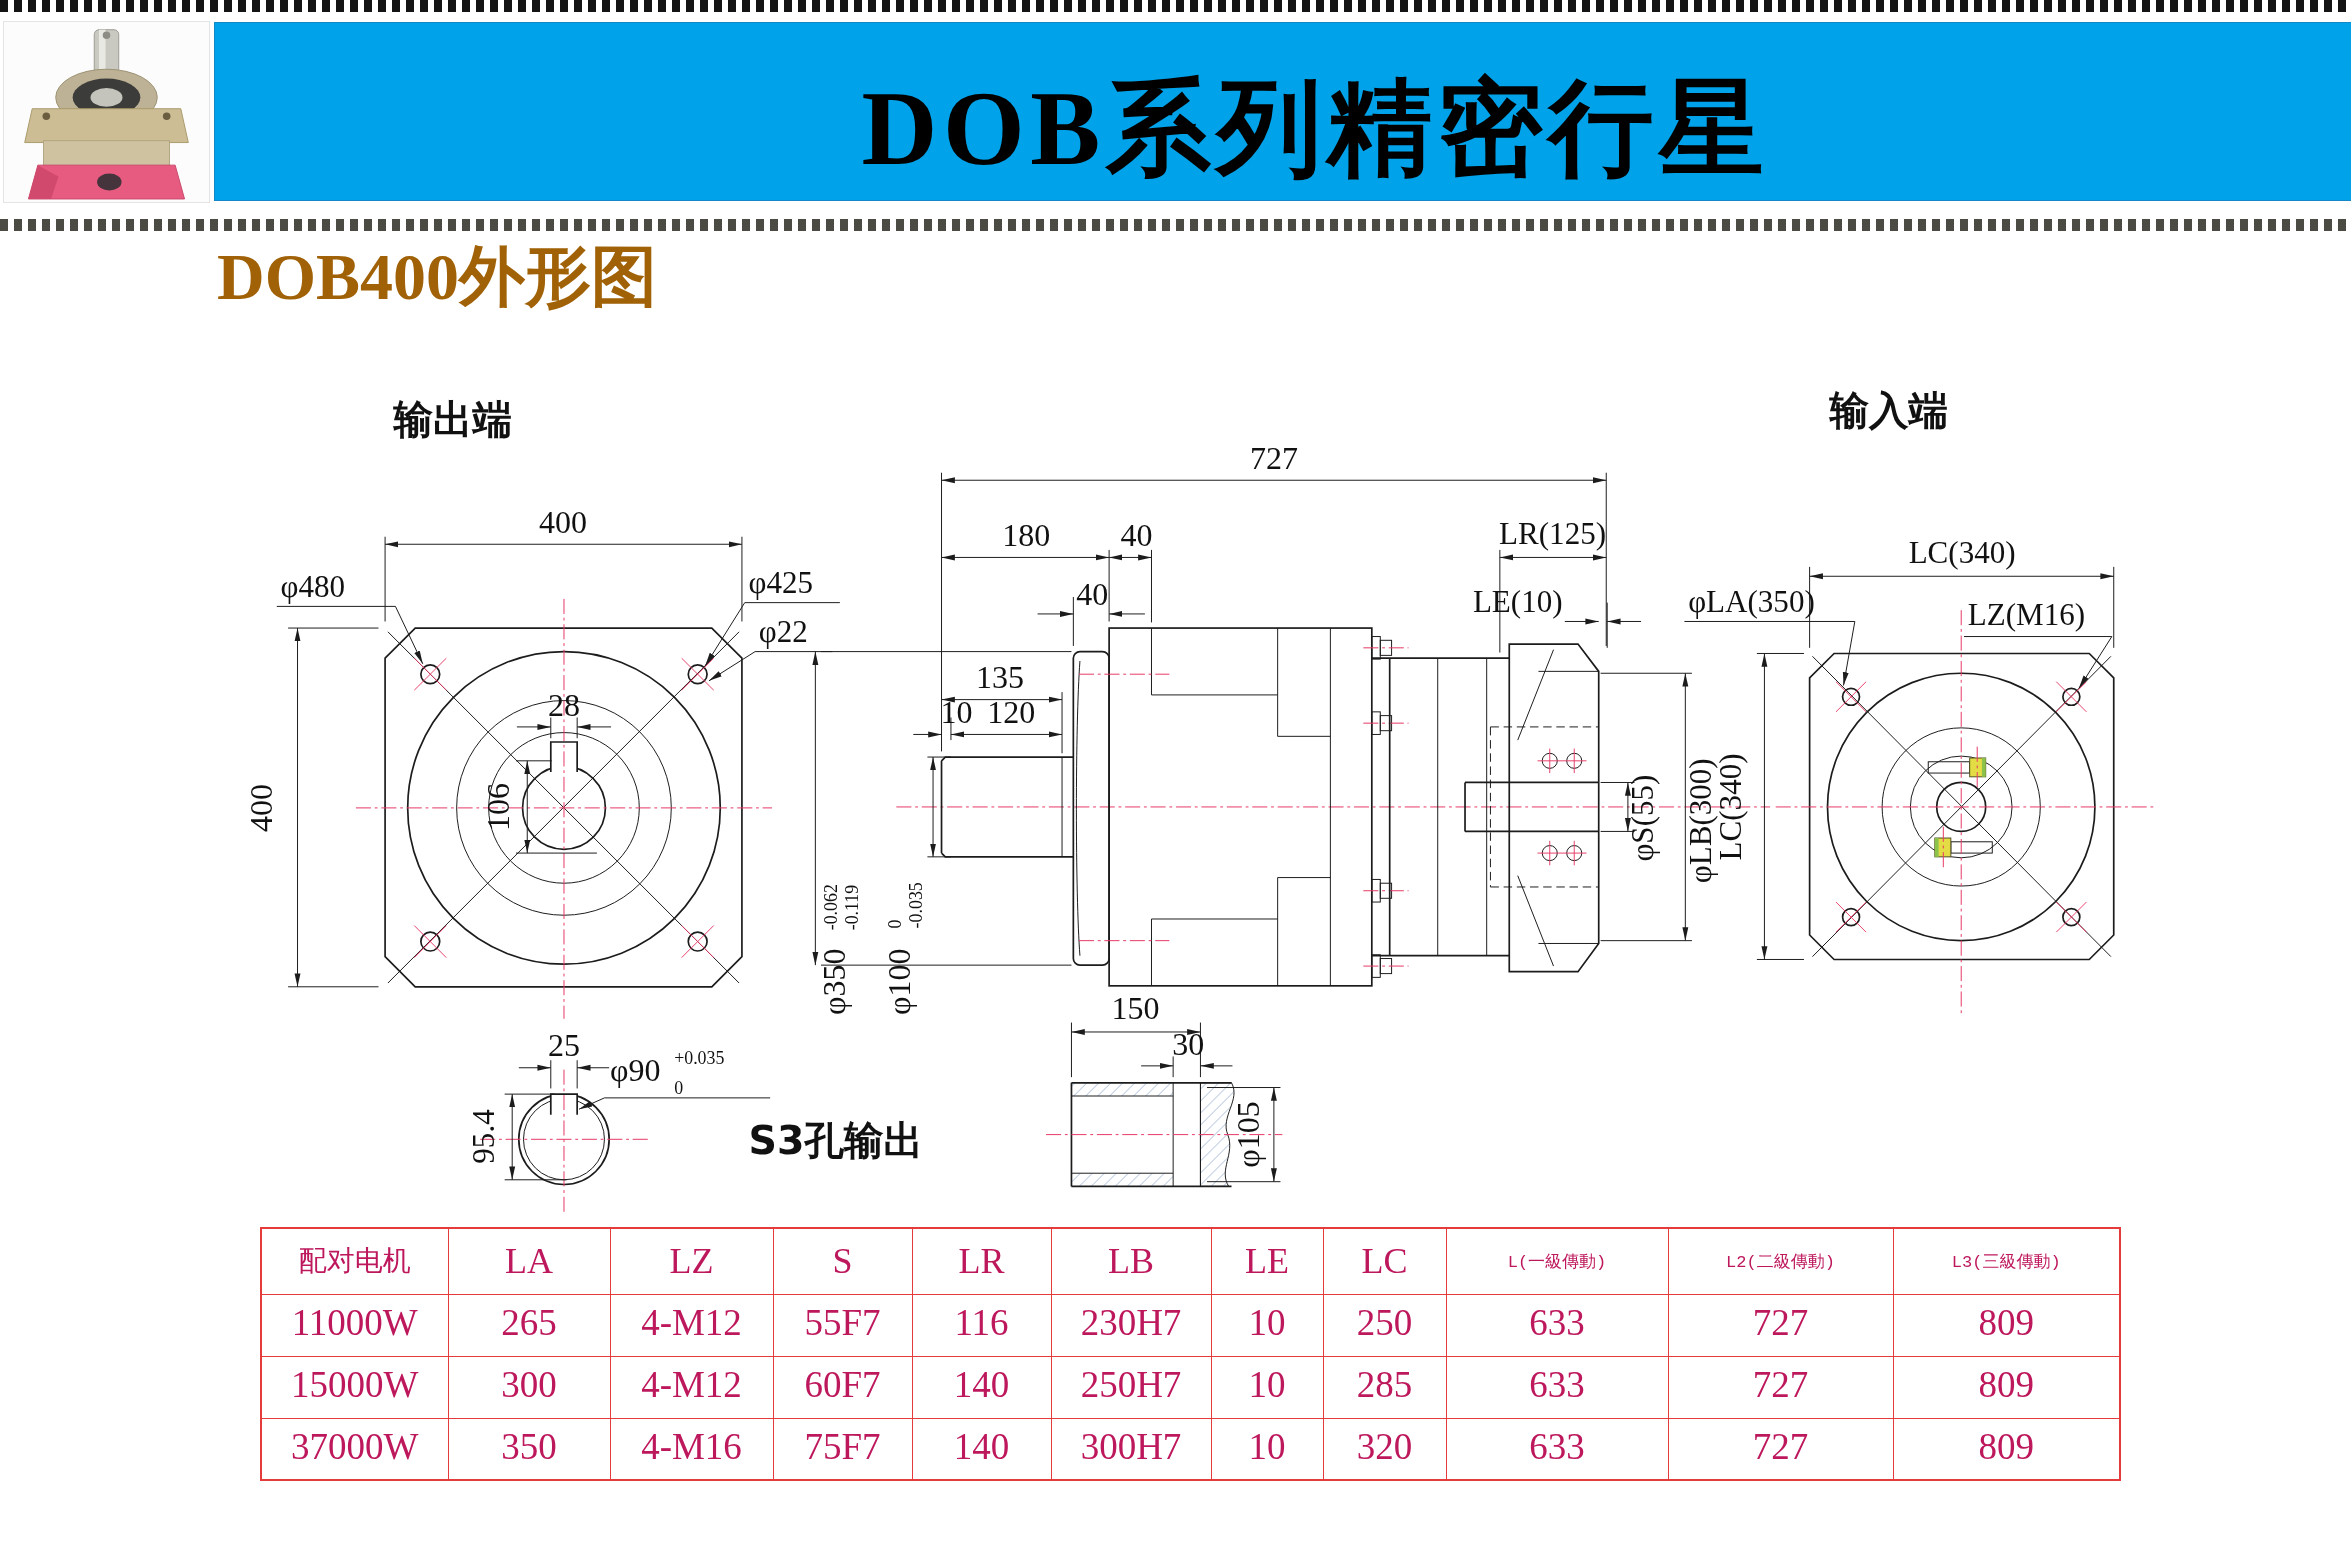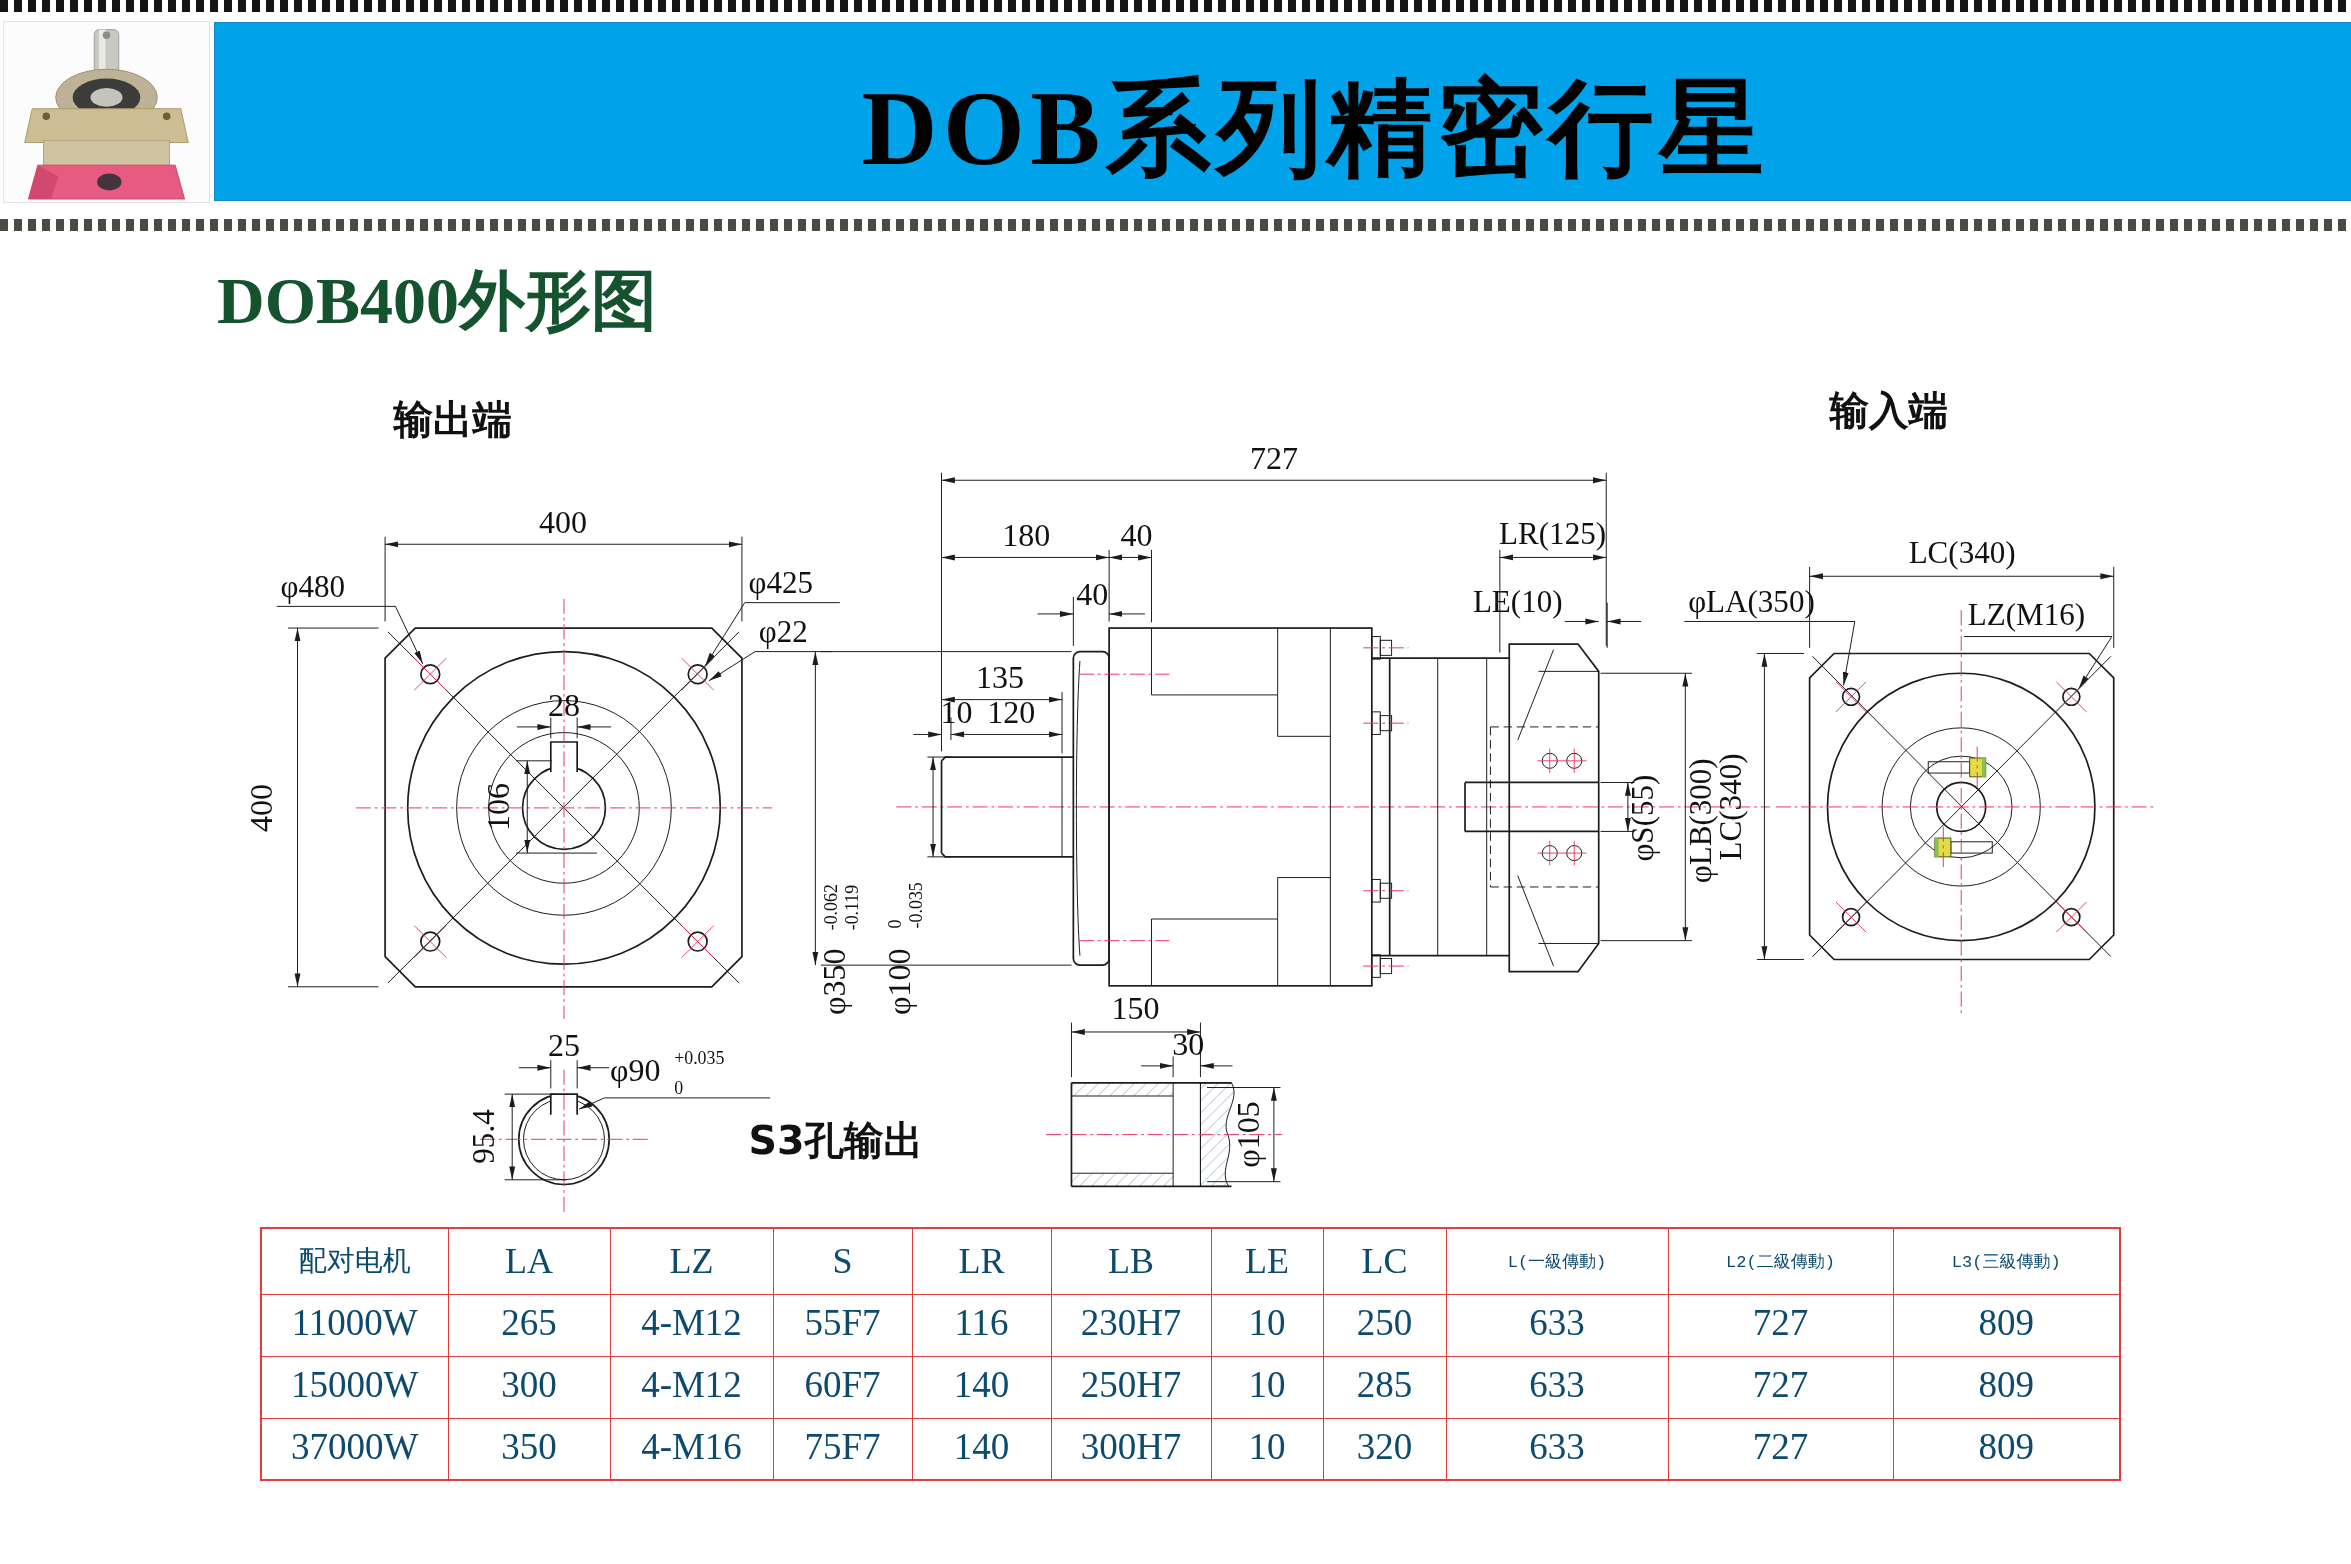--- a/index.html
+++ b/index.html
@@ -8,39 +8,39 @@
   .stripe-top{position:absolute;left:0;top:0;width:2351px;height:12.2px;
     background:repeating-linear-gradient(90deg,#141414 0 8.5px,#ffffff 8.5px 14px)}
   .stripe-mid{position:absolute;left:0;top:219px;width:2351px;height:12.2px;
     background:repeating-linear-gradient(90deg,#4b4a43 0 8.5px,#ffffff 8.5px 14px)}
   .photo{position:absolute;left:2.8px;top:21px;width:205px;height:180px;background:#fcfcfc;
     border:0.9px solid #e4e4e4}
   .banner{position:absolute;left:214px;top:21.7px;width:2203px;height:179px;background:#00A2E9;
     border:1.9px solid #1387c7;box-sizing:border-box;display:flex;align-items:flex-end;justify-content:center}
   .banner-title{font-family:"Liberation Serif","DejaVu Serif",serif;font-weight:bold;
     font-size:105px;color:#000;letter-spacing:5.6px;white-space:nowrap}
-  .section-title{position:absolute;left:217px;top:256px;font-family:"Liberation Serif","DejaVu Serif",serif;
-    font-weight:bold;font-size:66px;color:#14532d;white-space:nowrap}
+  .section-title{position:absolute;left:217px;top:232px;font-family:"Liberation Serif","DejaVu Serif",serif;
+    font-weight:bold;font-size:66px;color:#a16207;white-space:nowrap}
   svg text{fill:#111}
   .o{stroke:#1c1c1c;stroke-width:1.8;fill:none}
   .t{stroke:#1c1c1c;stroke-width:1.05;fill:none}
   .d{stroke:#1c1c1c;stroke-width:1.05;fill:none}
   .hd{stroke:#1c1c1c;stroke-width:1.05;fill:none;stroke-dasharray:9 5}
   .cl{stroke:#e73864;stroke-width:1.05;fill:none;stroke-dasharray:16 4 3 4}
   .px{stroke:#e73864;stroke-width:1;fill:none}
   .wh{fill:#fff;stroke:none}
   .dt{font-family:"Liberation Serif","DejaVu Serif",serif;font-size:34px}
   .dts{font-family:"Liberation Serif","DejaVu Serif",serif;font-size:33px}
   .tol{font-family:"Liberation Serif","DejaVu Serif",serif;font-size:19px}
   .cjk{font-family:"DejaVu Sans","Liberation Sans",sans-serif;font-weight:bold;font-size:42px}
   .mid{text-anchor:middle}
   
   .spec{position:absolute;left:260px;top:1227px;border-collapse:collapse;table-layout:fixed;
     border:2.8px solid #e63b3b}
-  .spec td,.spec th{border:1.7px solid #e63b3b;text-align:center;overflow:hidden;color:#0c4a6e}
+  .spec td,.spec th{border:1.7px solid #e63b3b;text-align:center;overflow:hidden;color:#be185d}
   .spec thead tr{height:66px}
   .spec tbody tr{height:62px}
   .spec th{vertical-align:middle;font-weight:normal}
   .spec td{vertical-align:top;padding-top:6.6px;
     font-family:"Liberation Serif","DejaVu Serif",serif;font-size:37px}
   .c-motor{font-family:"DejaVu Sans","Liberation Sans",sans-serif;font-weight:bold;font-size:28px}
   .c-dim{font-family:"Liberation Serif","DejaVu Serif",serif;font-size:36px}
   .c-trans{font-family:Liberation Mono, monospace;font-weight:600;font-size:17px}
 </style>
 </head>

